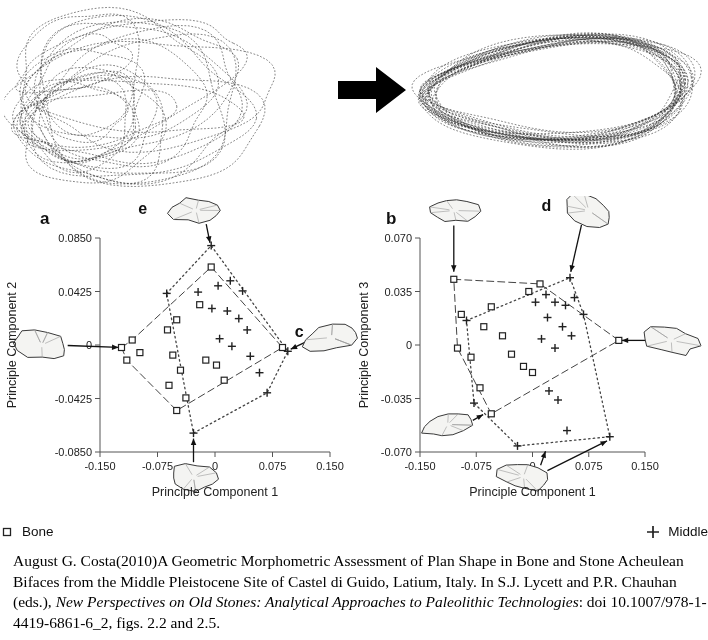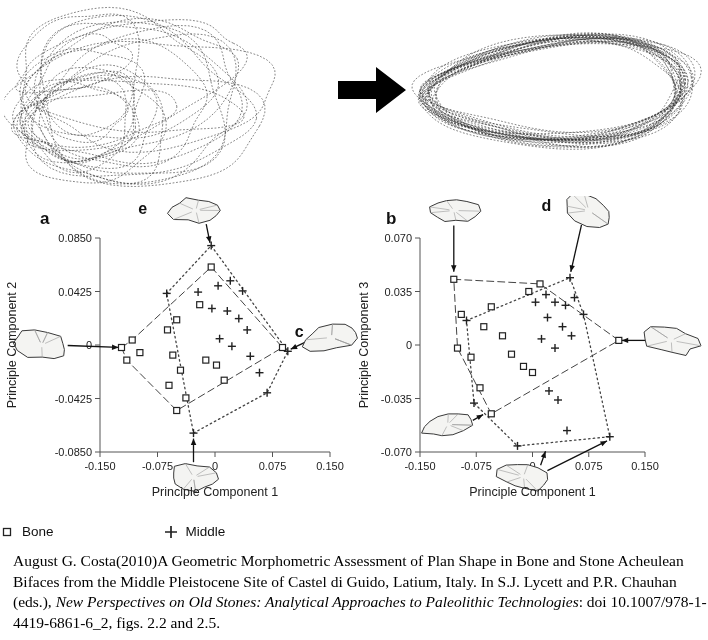--- a/index.html
+++ b/index.html
@@ -2,21 +2,21 @@
 <html><head>
 <meta charset="utf-8">
 <style>
   *{margin:0;padding:0;box-sizing:border-box}
   html,body{background:#ffffff}
   body{width:708px;height:640px;overflow:hidden;font-family:"Liberation Sans",sans-serif}
   #figure{position:relative;width:708px;height:640px;background:#fff}
   .abs{position:absolute}
   svg{display:block}
   svg text{font-family:"Liberation Sans",sans-serif}
-  .legend{position:absolute;top:524px;left:0;width:708px;display:flex;justify-content:flex-start;gap:110px;align-items:center}
+  .legend{position:absolute;top:524px;left:0;width:708px;display:flex;justify-content:space-between;gap:110px;align-items:center}
   .legend-item{display:flex;align-items:center;gap:8px;font-size:13.5px;color:#111}
   .citation{position:absolute;top:551px;left:13px;width:694px;font-family:"Liberation Serif",serif;font-size:15.5px;line-height:1.33;color:#000;text-align:left}
   .citation i{font-style:italic}
 </style>
 </head>
 <body>
 
 <div id="figure">
 
   <svg class="abs" id="outlines-left" style="left:4px;top:4px" width="332" height="192">

